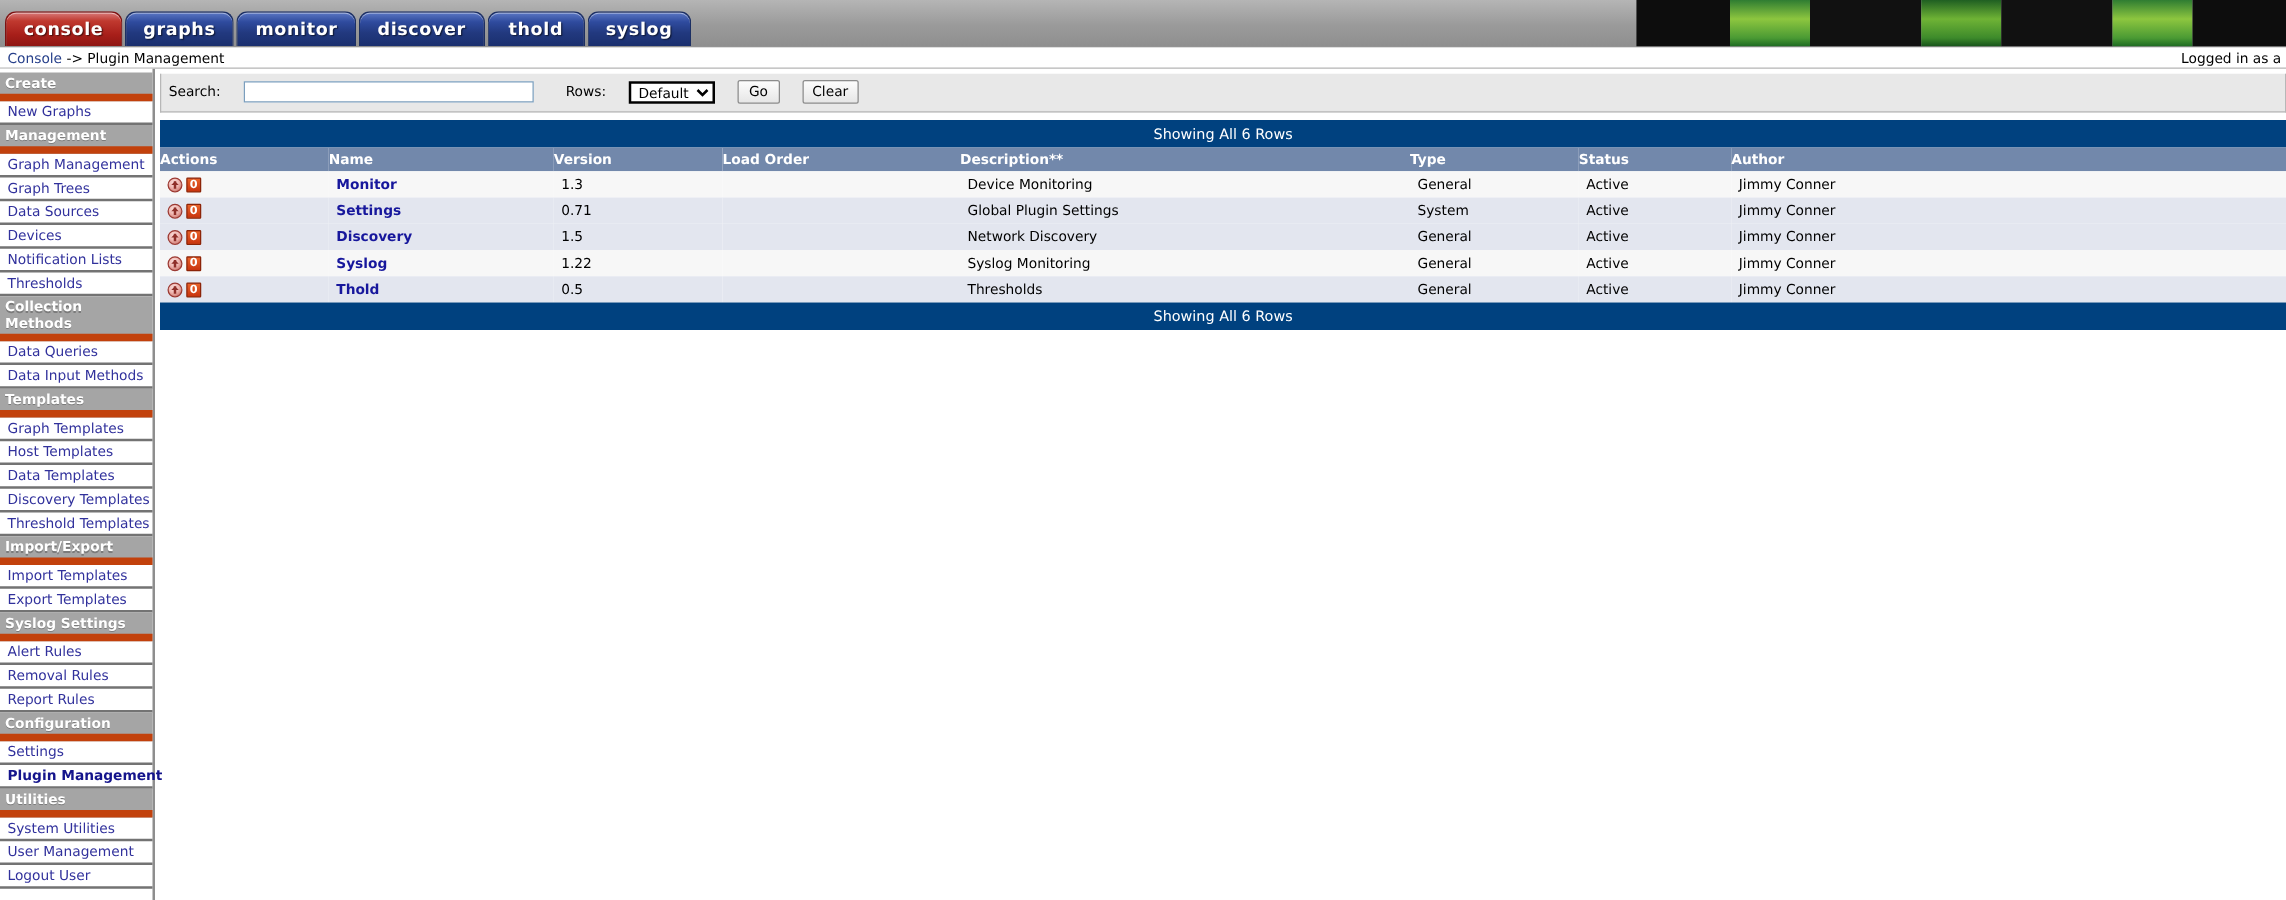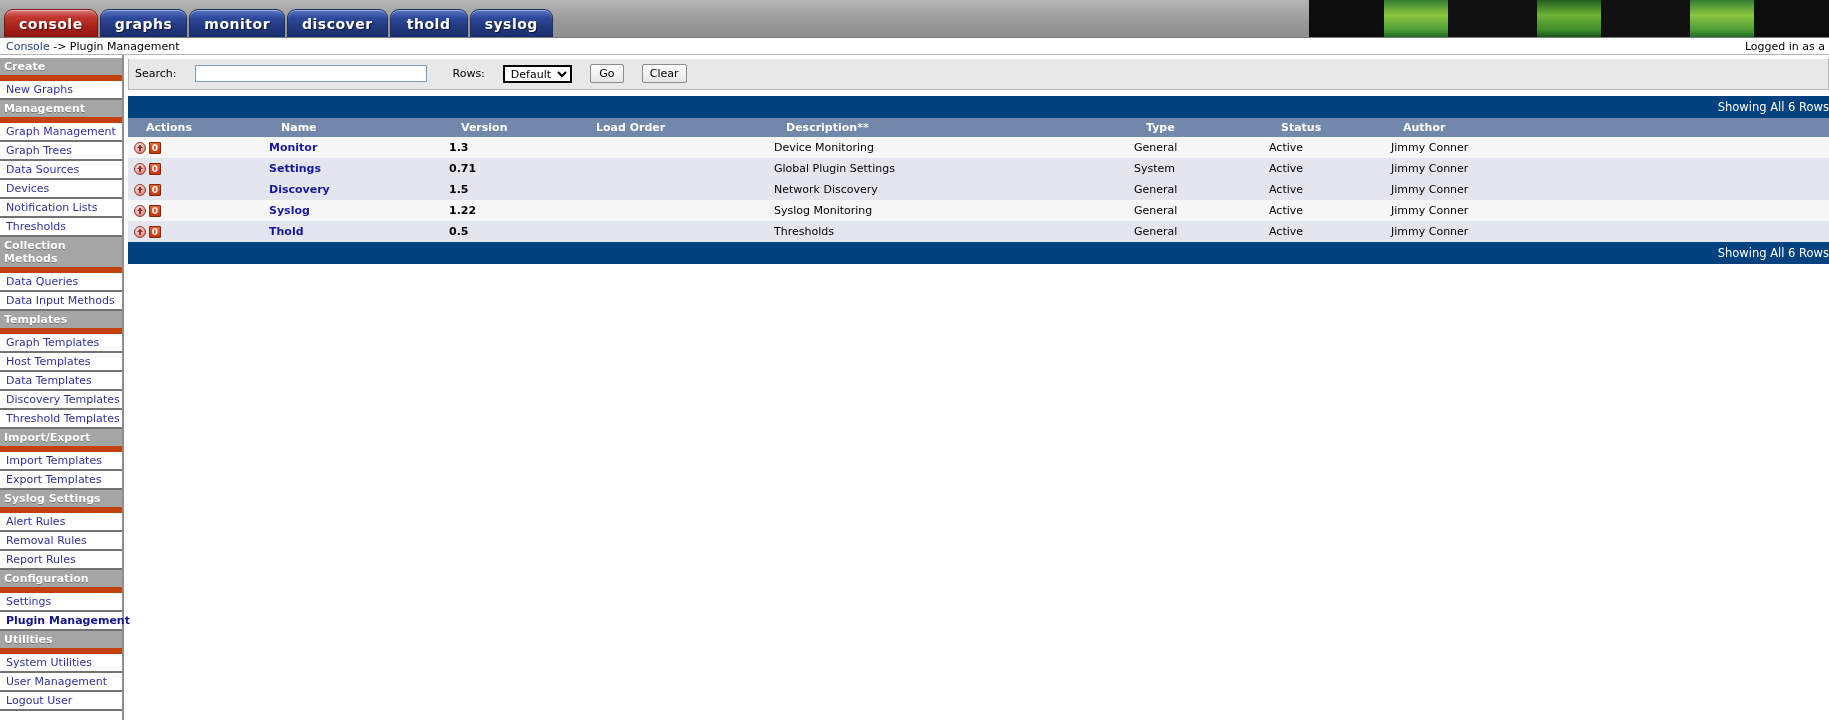--- a/index.html
+++ b/index.html
@@ -189,52 +189,52 @@
   .spacer6 { height: 6px; }
 
   table.plugins {
     width: 100%;
     border-collapse: collapse;
     font-size: 11px;
   }
   tr.showrows td {
     background: #00417f;
     color: #ffffff;
-    text-align: right;
+    text-align: center;
     font-size: 11.5px;
     padding: 4px 0;
   }
   tr.colhead th {
     background: #7288ab;
     color: #ffffff;
     font-weight: bold;
     text-align: left;
     font-size: 11px;
-    padding: 3px 0 3px 18px;
+    padding: 3px 0 3px 0;
     white-space: nowrap;
   }
   tr.datarow td {
     padding: 4px 0 4px 6px;
     font-size: 11px;
     white-space: nowrap;
     vertical-align: middle;
     height: 20px;
   }
   tr.datarow.odd td  { background: #f7f7f7; }
   tr.datarow.even td { background: #e3e6ef; }
   tr.datarow td a.plugname {
     color: #17179c;
     font-weight: bold;
     text-decoration: none;
   }
 
   
   .c-actions { width: 135px; }
   .c-name    { width: 180px; }
-  .c-version { width: 135px; font-weight: bold; }
+  .c-version { width: 135px; }
   .c-load    { width: 190px; }
   .c-desc    { width: 360px; }
   .c-type    { width: 135px; }
   .c-status  { width: 122px; }
   .c-author  { width: auto; }
 
   
   .actions-cell { display: flex; align-items: center; gap: 3px; }
   .ico {
     display: inline-block;

